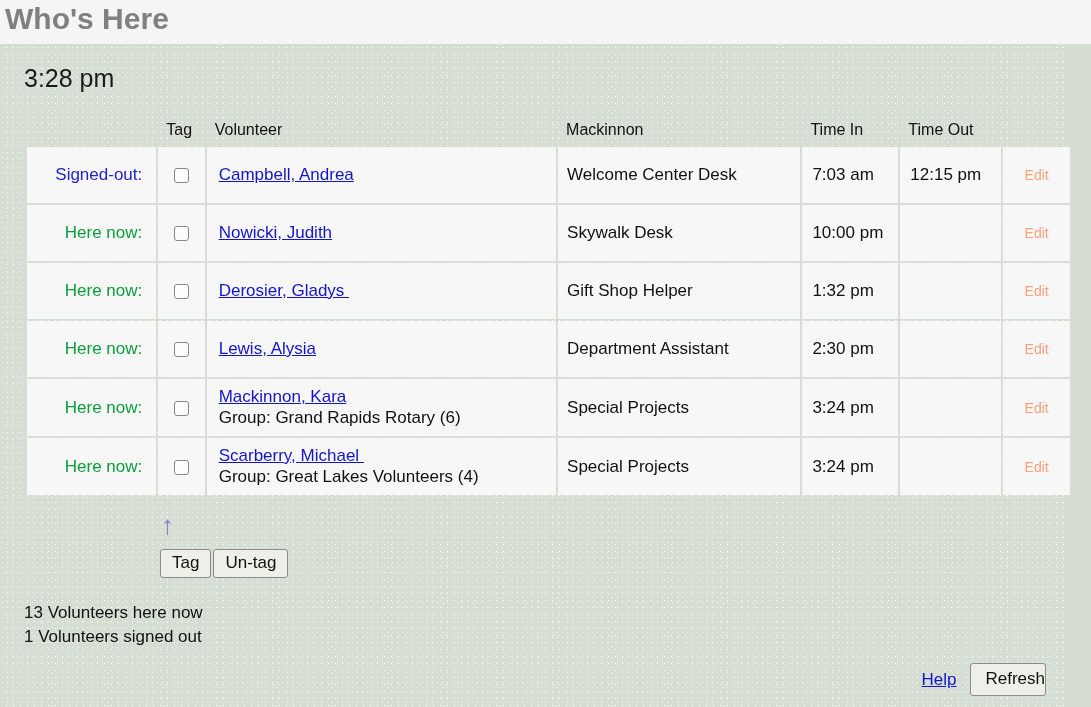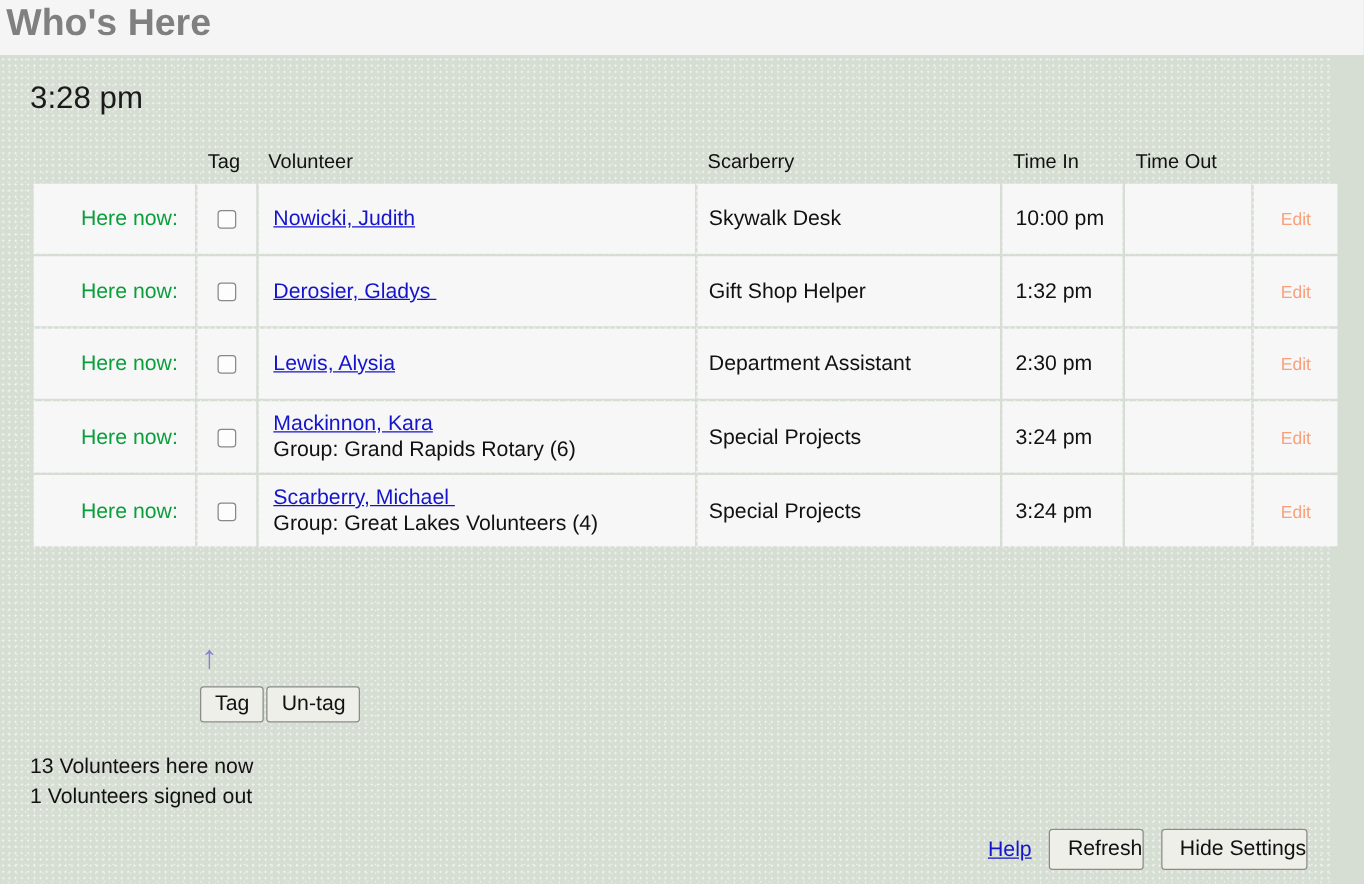--- a/index.html
+++ b/index.html
@@ -209,28 +209,37 @@
       <col style="width:240px">
         <col style="width:95px">
         <col style="width:100px">
         <col style="width:66px">
     </colgroup>
     <thead>
       <tr>
         <th class="col-status"></th>
         <th class="col-tag">Tag</th>
         <th class="col-vol">Volunteer</th>
-        <th class="col-assign">Scarberry</th>
+        <th class="col-assign">Mackinnon</th>
         <th class="col-in">Time In</th>
         <th class="col-out">Time Out</th>
         <th class="col-edit"></th>
       </tr>
     </thead>
     <tbody id="table-body">
         <tr>
+          <td class="c-status signedout">Signed-out:</td>
+          <td class="c-tag"><span class="chk"></span></td>
+          <td class="c-vol"><span class="vlink">Campbell, Andrea</span></td>
+          <td class="c-assign">Welcome Center Desk</td>
+          <td class="c-in">7:03 am</td>
+          <td class="c-out">12:15 pm</td>
+          <td class="c-edit"><span class="editlink">Edit</span></td>
+        </tr>
+        <tr>
           <td class="c-status here">Here now:</td>
           <td class="c-tag"><span class="chk"></span></td>
           <td class="c-vol"><span class="vlink">Nowicki, Judith</span></td>
           <td class="c-assign">Skywalk Desk</td>
           <td class="c-in">10:00 pm</td>
           <td class="c-out"></td>
           <td class="c-edit"><span class="editlink">Edit</span></td>
         </tr>
         <tr>
           <td class="c-status here">Here now:</td>
@@ -279,16 +288,15 @@
   </div>
 
   <div class="counts">
     <div>13 Volunteers here now</div>
     <div>1 Volunteers signed out</div>
   </div>
 
   <div class="footer">
     <span class="helplink">Help</span>
     <button class="btn">Refresh</button>
-    <button class="btn">Hide Settings</button>
   </div>
 
 </div>
 
 </body></html>

